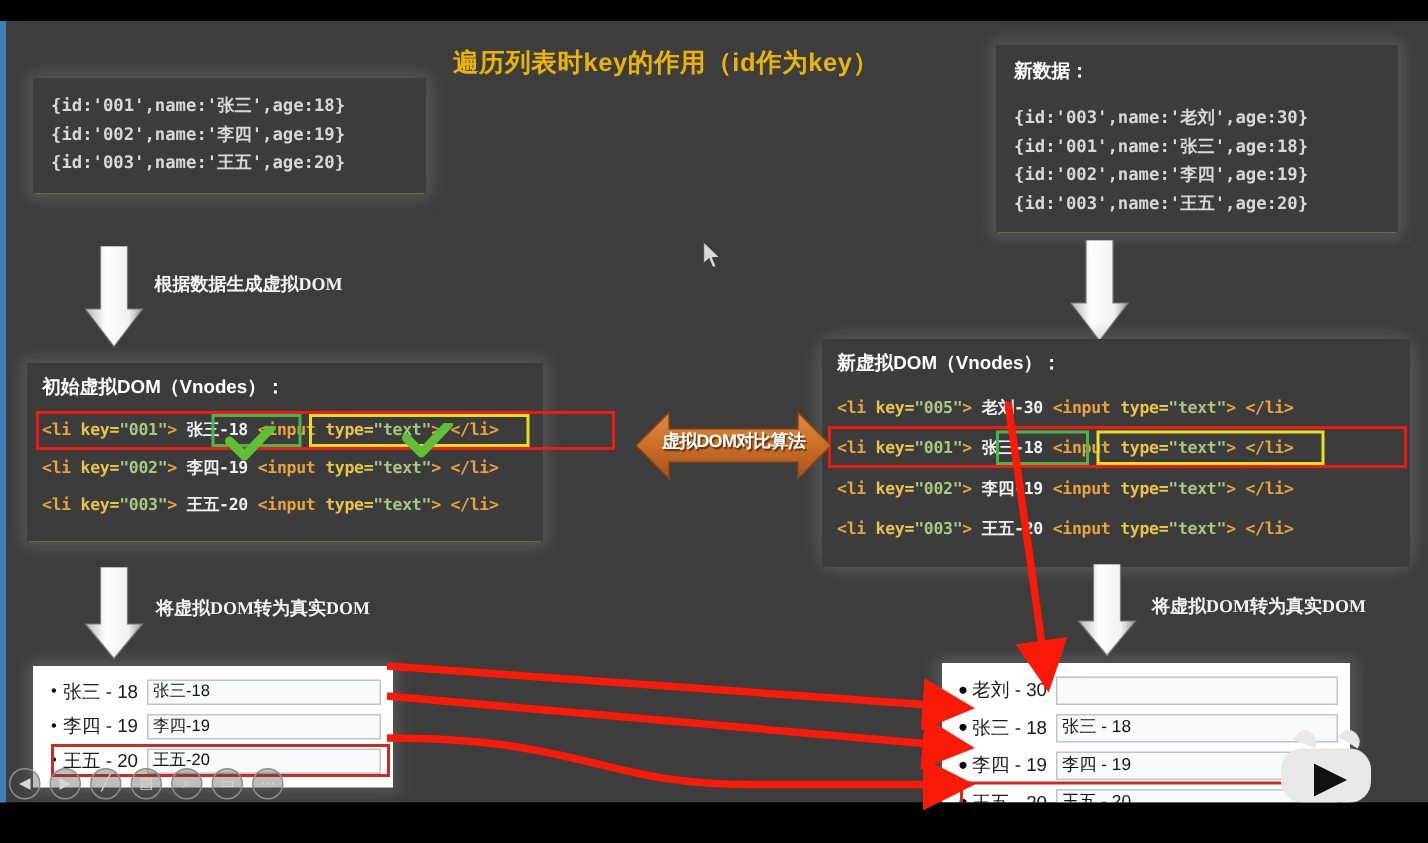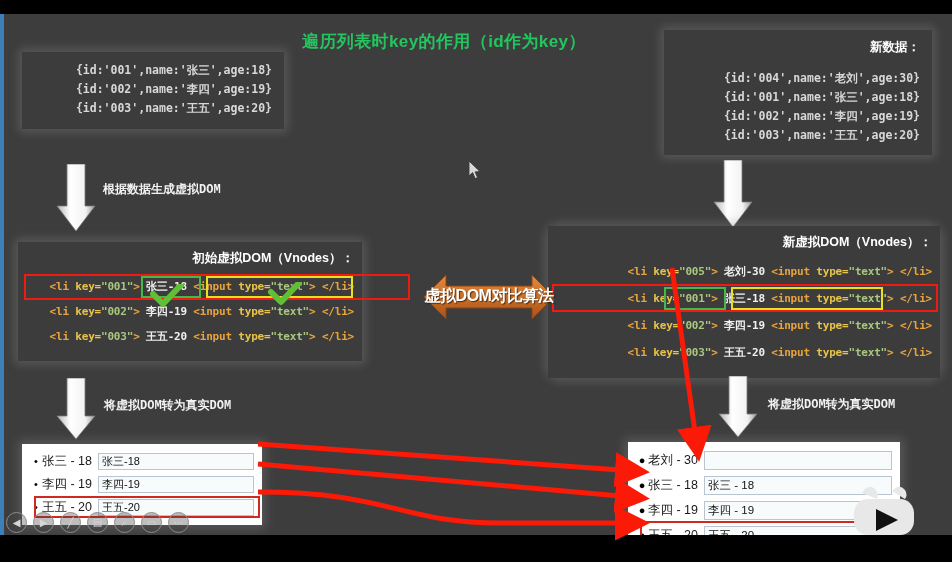--- a/index.html
+++ b/index.html
@@ -36,32 +36,31 @@
   .botbar {
     position: absolute; left:0; bottom:0; width: 952px; height: 27px; background:#000;
   }
 
   
   .title {
     position: absolute;
     left: 302px; top: 16px;
     font-size: 17px;
     font-weight: bold;
-    color: #22c55e;
+    color: #eab308;
     letter-spacing: 0.4px;
     white-space: nowrap;
   }
 
   
   .panel {
     position: absolute;
     background: #bef264;
     border-radius: 2px;
     box-shadow: 0 0 10px 4px rgba(140,140,140,0.33);
-    text-align: right;
   }
   .panel-inner {
     background: #3c3c3c;
     padding: 9px 12px 11px 12px;
   }
   .panel-title {
     color: #ffffff;
     font-weight: bold;
     font-size: 12.5px;
     margin-bottom: 7px;
@@ -100,21 +99,21 @@
   .hl-green { border: 2px solid #49b64b; }
   .hl-yellow { border: 2px solid #e8e020; }
 
   
   .blockarrow { position: absolute; }
 
   .arrow-label {
     position: absolute;
     color: #f2f2f2;
     font-size: 12px;
-    font-family: Liberation Mono, monospace;
+    font-family: Liberation Serif, serif;
     white-space: nowrap;
     font-weight: bold;
   }
   .hl-red-char {
     background: #ff0000;
     color: #ff0000;
     padding: 0 1px;
   }
 
   
@@ -123,21 +122,21 @@
     left: 424px; top: 258px;
     width: 130px; height: 50px;
   }
   .diamond-label {
     position: absolute;
     left: 424px; top: 272px;
     width: 130px;
     text-align: center;
     color: #ffffff;
     font-weight: bold;
-    font-size: 16px;
+    font-size: 12px;
     letter-spacing: -0.5px;
     text-shadow: 1px 1px 1px rgba(0,0,0,.6);
     white-space: nowrap;
     z-index: 6;
   }
 
   
   .dombox {
     position: absolute;
     background: #ffffff;
@@ -226,21 +225,21 @@
         <div class="code">{id:'001',name:'张三',age:18}</div>
         <div class="code">{id:'002',name:'李四',age:19}</div>
         <div class="code">{id:'003',name:'王五',age:20}</div>
       </div>
     </div>
 
     <div class="panel" id="data-new">
       <div class="panel-inner" style="padding:9px 12px 10px 12px;">
         <div class="panel-title">新数据：</div>
         <div style="height:6px"></div>
-        <div class="code">{id:'004',name:'老刘',age:30}</div>
+        <div class="code">{id:'003',name:'老刘',age:30}</div>
         <div class="code">{id:'001',name:'张三',age:18}</div>
         <div class="code">{id:'002',name:'李四',age:19}</div>
         <div class="code">{id:'003',name:'王五',age:20}</div>
       </div>
     </div>
 
     <svg class="blockarrow" style="left:56px; top:150px;" width="40" height="68" viewBox="0 0 40 68">
       <defs>
         <linearGradient id="ga1" x1="0" y1="0" x2="1" y2="0">
           <stop offset="0%" stop-color="#b5b5b5"></stop>

